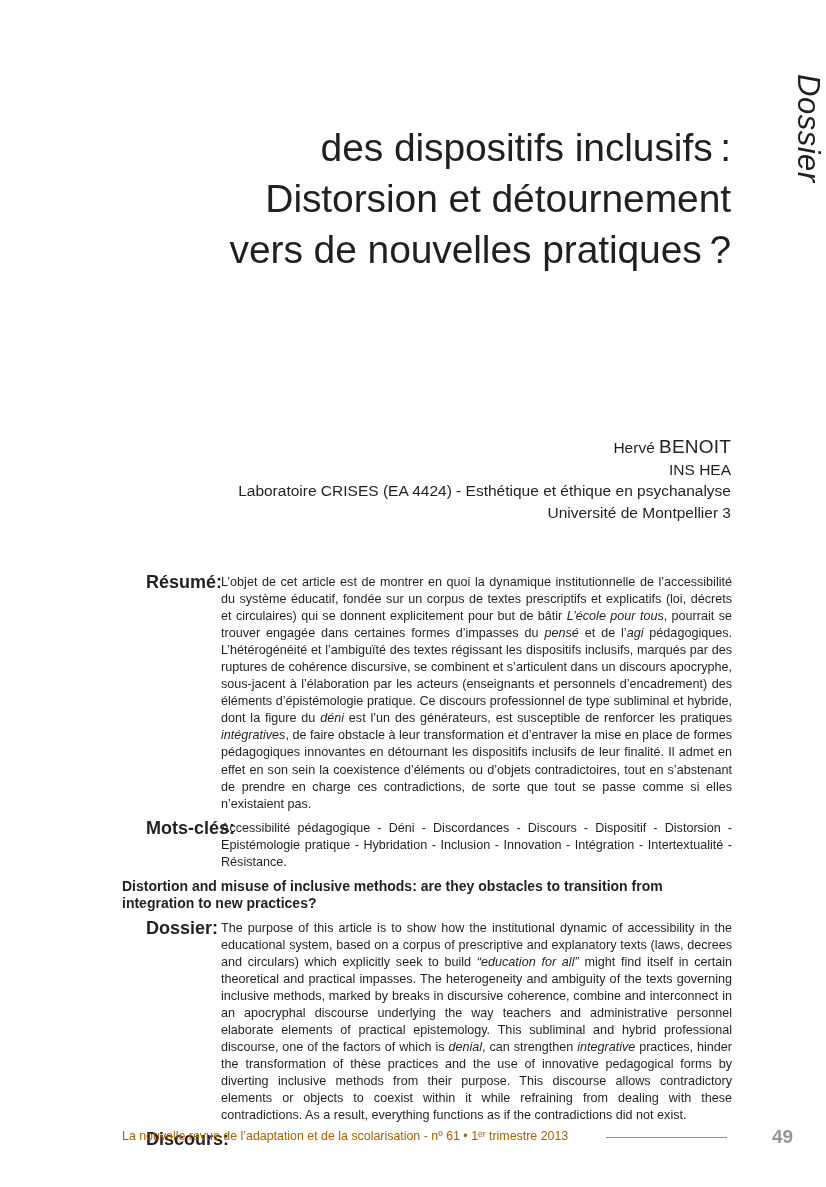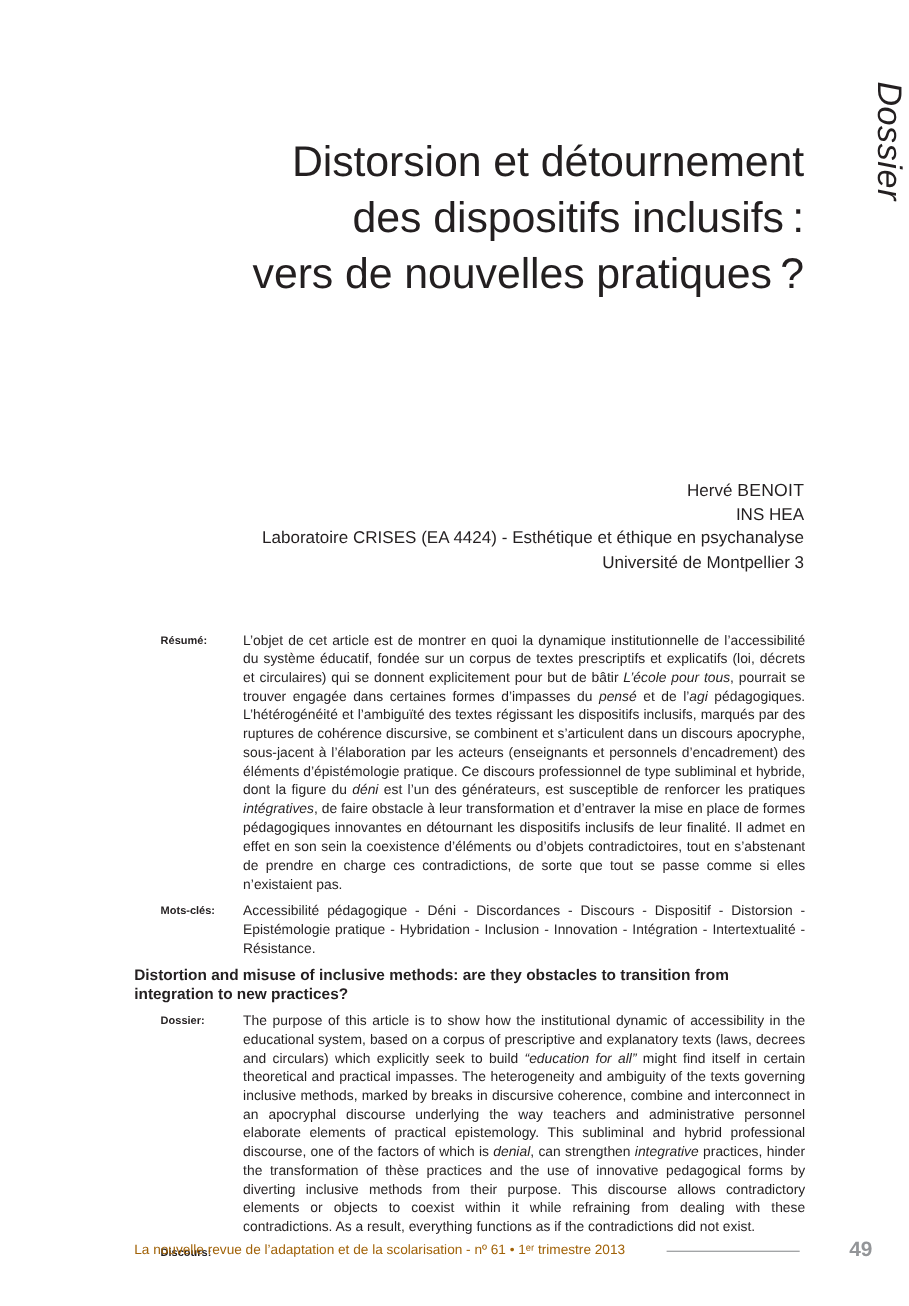--- a/index.html
+++ b/index.html
@@ -60,42 +60,42 @@
     position: absolute;
     left: 150px;
     top: 436px;
     width: 581px;
     text-align: right;
     font-size: 15.5px;
     line-height: 21.5px;
     color: #231f20;
   }
   #author-block .aline { display: block; white-space: nowrap; }
-  .smallcaps { font-size: 16px; letter-spacing: 0.2px; }
+  .smallcaps { font-size: 19px; letter-spacing: 0.2px; }
 
   
   #abstract-area {
     position: absolute;
     left: 122px;
     top: 574px;
     width: 610px;
     font-size: 12.6px;
     line-height: 17.05px;
     color: #231f20;
   }
   .abs-row {
     display: flex;
     align-items: flex-start;
     margin-bottom: 7px;
   }
   .abs-label {
     flex: 0 0 75px;
     width: 75px;
     font-weight: bold;
-    font-size: 10px;
+    font-size: 18px;
     line-height: 17.05px;
     white-space: nowrap;
     padding-left: 24px;
   }
   .abs-body {
     flex: 1 1 auto;
     text-align: justify;
     text-justify: inter-word;
     hyphens: none;
   }
@@ -148,22 +148,22 @@
 </style>
 </head>
 <body>
 
 <div id="dossier-tab">
   <div id="dossier-label">Dossier</div>
 
 </div>
 
 <h1 id="article-title">
+  <span class="tline">des dispositifs inclusifs :</span>
   <span class="tline">Distorsion et détournement</span>
-  <span class="tline">des dispositifs inclusifs :</span>
   <span class="tline">vers de nouvelles pratiques ?</span>
 </h1>
 
 <div id="author-block">
   <span class="aline"><span>Hervé </span><span class="smallcaps">BENOIT</span></span>
   <span class="aline">INS HEA</span>
   <span class="aline">Laboratoire CRISES (EA 4424) - Esthétique et éthique en psychanalyse</span>
   <span class="aline">Université de Montpellier 3</span>
 </div>
 

